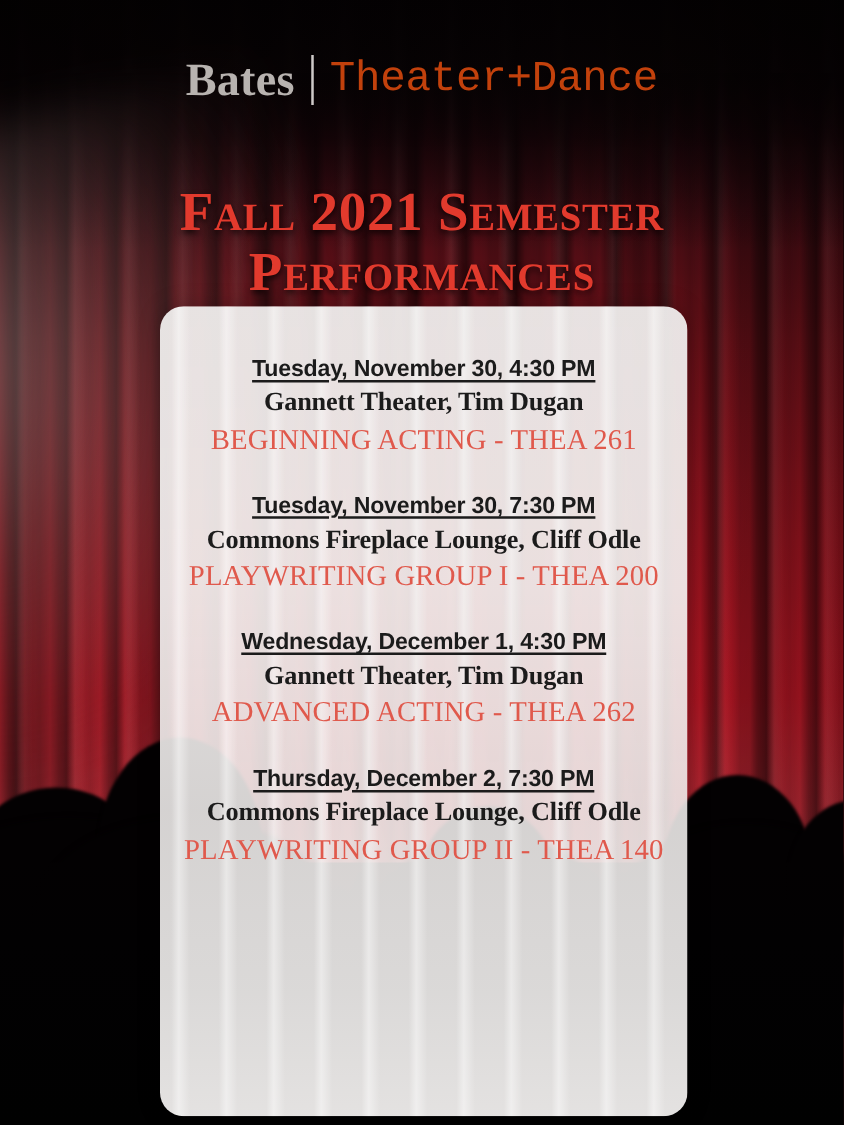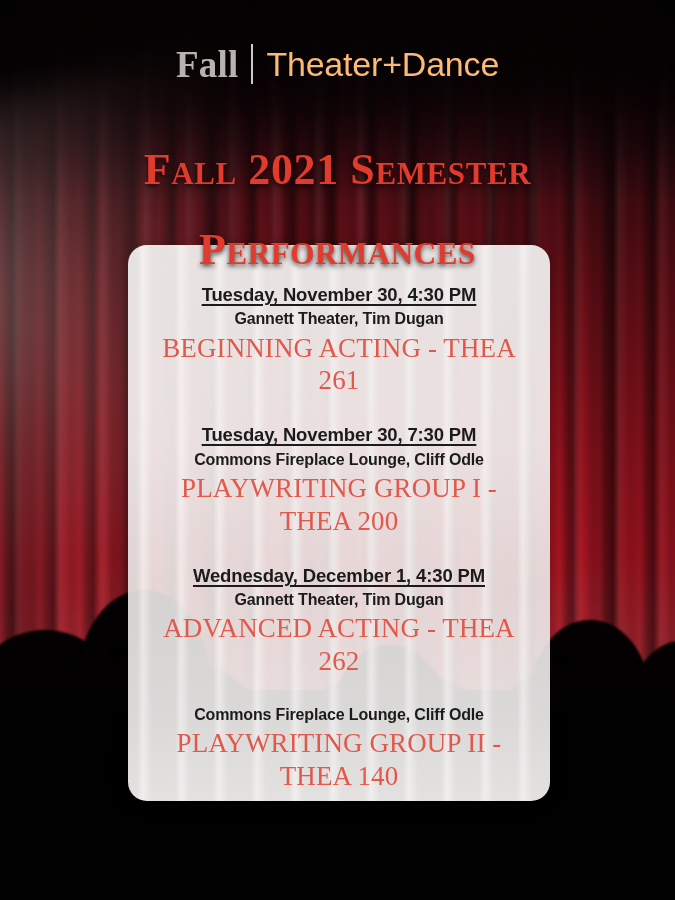--- a/index.html
+++ b/index.html
@@ -179,54 +179,54 @@
     letter-spacing: .2px;
     line-height: 1;
   }
   .logo-divider {
     width: 2px;
     height: 40px;
     background: #cdc9c7;
     margin: 0 13px;
   }
   .logo-dept {
-    font-family: Liberation Sans, sans-serif;
+    font-family: Liberation Mono, monospace;
     font-size: 34px;
     font-weight: 400;
-    color: #fdba74;
+    color: #c2410c;
     letter-spacing: -0.2px;
     line-height: 1;
   }
 
   
   .headline {
     position: absolute;
     z-index: 5;
     top: 117px;
     left: 0; right: 0;
     text-align: center;
     font-family: "Liberation Serif", "DejaVu Serif", serif;
     font-weight: 700;
     font-size: 44px;
     line-height: 1.08;
     color: #e23a2d;
     font-variant: small-caps;
     letter-spacing: 0.6px;
     text-shadow: 0 2px 5px rgba(0,0,0,0.75);
   }
-  .headline .l2 { display: block; margin-top: 32px; }
+  .headline .l2 { display: block; }
 
   
   .card {
     position: absolute;
     z-index: 4;
     left: 128px;
     top: 245px;
     width: 422px;
-    height: 556px;
+    height: 648px;
     border-radius: 19px;
     background:
       repeating-linear-gradient(to right,
         rgba(255,255,255,0.00) 0px,
         rgba(255,255,255,0.00) 9px,
         rgba(255,255,255,0.45) 15px,
         rgba(255,255,255,0.00) 24px,
         rgba(255,255,255,0.00) 38px),
       linear-gradient(to bottom,
         rgba(238,236,235,0.955) 0%,
@@ -254,32 +254,32 @@
     color: #1b1b1b;
     letter-spacing: -0.15px;
     line-height: 1.32;
   }
   .ev-when-u {
     text-decoration: underline;
     text-underline-offset: 2.5px;
     text-decoration-thickness: 1.6px;
   }
   .ev-where {
-    font-family: Liberation Sans, sans-serif;
+    font-family: Liberation Serif, serif;
     font-weight: 700;
-    font-size: 16px;
+    font-size: 21px;
     color: #1b1b1b;
     letter-spacing: -0.15px;
     line-height: 1.32;
     margin-top: 1px;
   }
   .ev-course {
     font-family: "Liberation Serif", "DejaVu Serif", serif;
     font-weight: 400;
-    font-size: 27px;
+    font-size: 23px;
     color: #e0594c;
     letter-spacing: 0.1px;
     line-height: 1.22;
     margin-top: 2px;
     text-align: center;
   }
 </style>
 </head>
 <body>
 
@@ -289,21 +289,21 @@
     <div class="bg-base"></div>
     <div class="bg-folds"></div>
     <div class="bg-folds2"></div>
     <div class="bg-valance"></div>
     <div class="bg-topdark"></div>
     <div class="bg-beam"></div>
     <div class="bg-vignette"></div>
   </div>
 
   <div class="logo">
-    <span class="logo-bates">Fall</span>
+    <span class="logo-bates">Bates</span>
     <span class="logo-divider"></span>
     <span class="logo-dept">Theater+Dance</span>
   </div>
 
   <h1 class="headline">
     <span class="l1">Fall 2021 Semester</span>
     <span class="l2">Performances</span>
   </h1>
 
   <div class="card">
@@ -322,20 +322,21 @@
       </div>
 
       <div class="event">
         <div class="ev-when"><span class="ev-when-u">Wednesday, December 1, 4:30 PM</span></div>
         <div class="ev-where">Gannett Theater, Tim Dugan</div>
         <div class="ev-course">ADVANCED ACTING - THEA 262</div>
       </div>
 
 
       <div class="event">
+        <div class="ev-when"><span class="ev-when-u">Thursday, December 2, 7:30 PM</span></div>
         <div class="ev-where">Commons Fireplace Lounge, Cliff Odle</div>
         <div class="ev-course">PLAYWRITING GROUP II - THEA 140</div>
       </div>
 
     </div>
   </div>
 
   <div class="audience">
     <div class="head" style="left:-30px; width:150px; height:120px; bottom:150px;"></div>
     <div class="shoulders" style="left:-70px; width:250px; height:150px;"></div>

